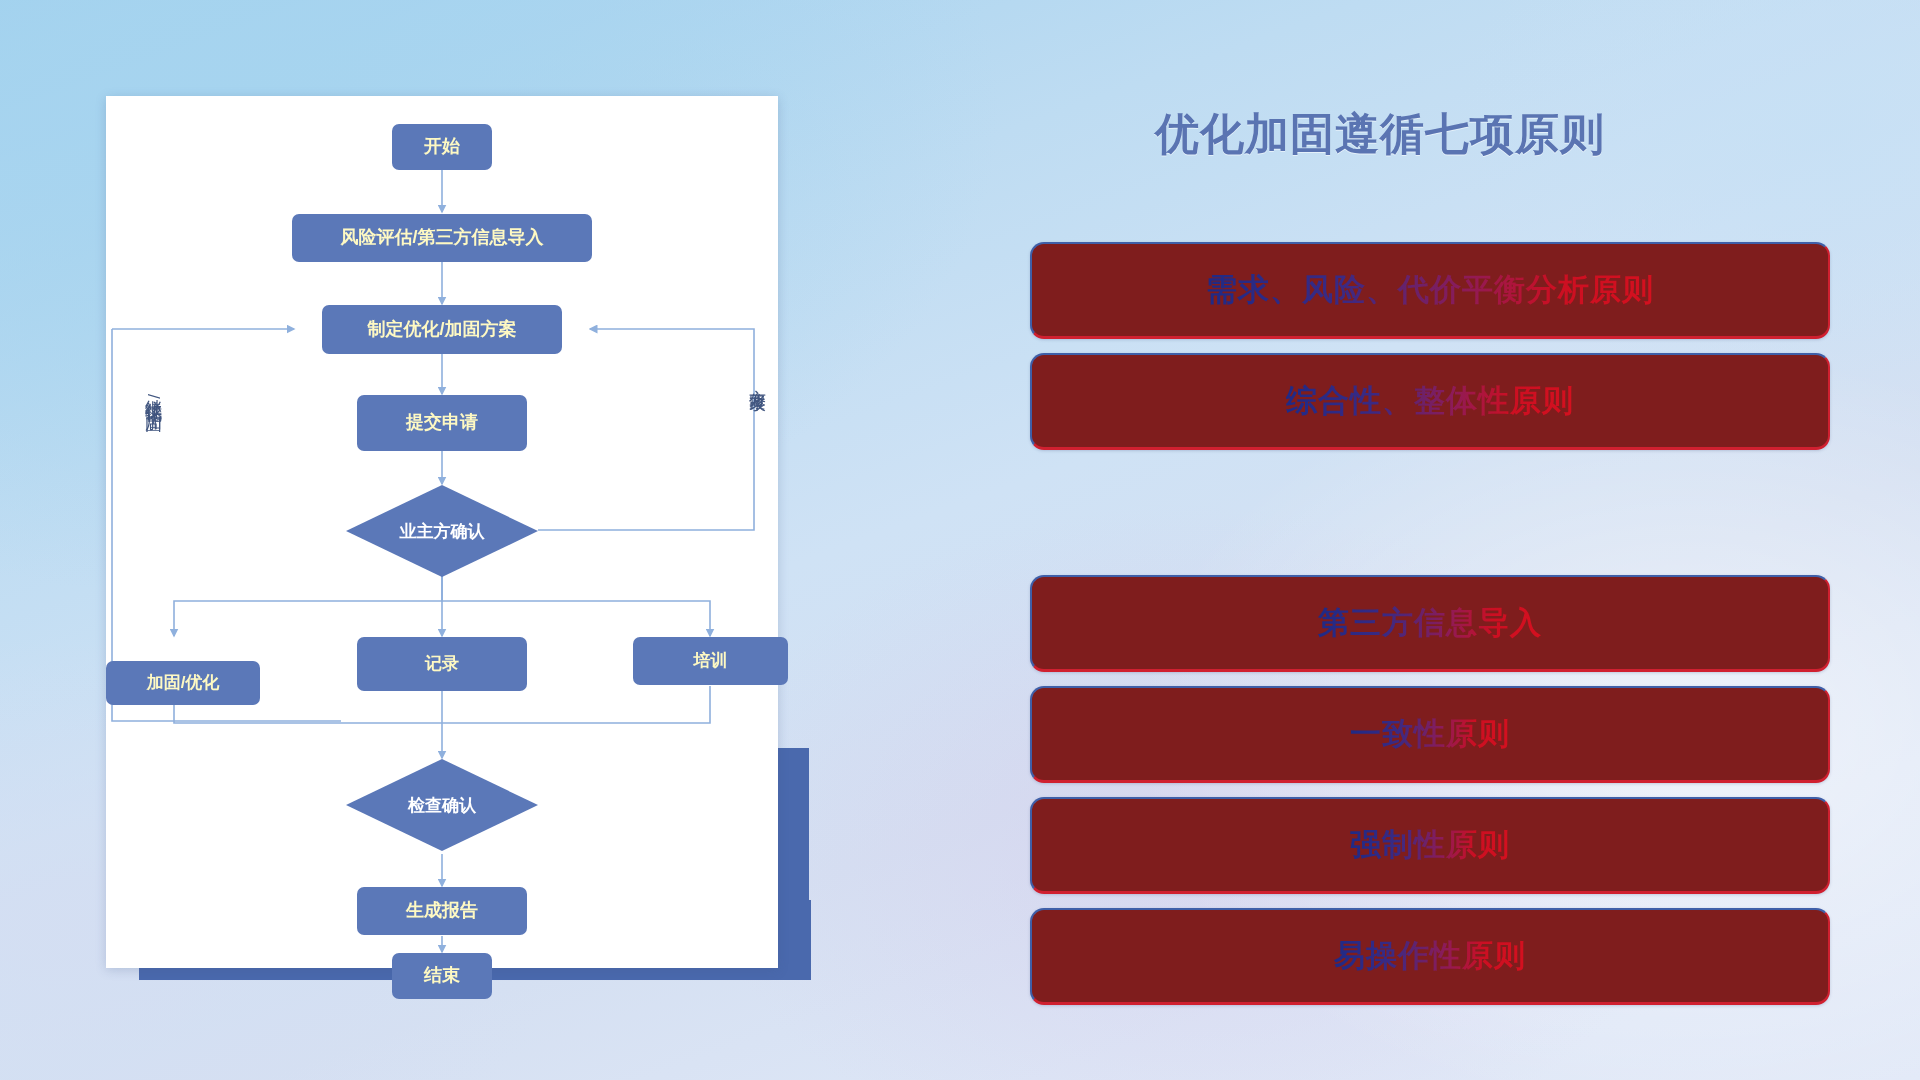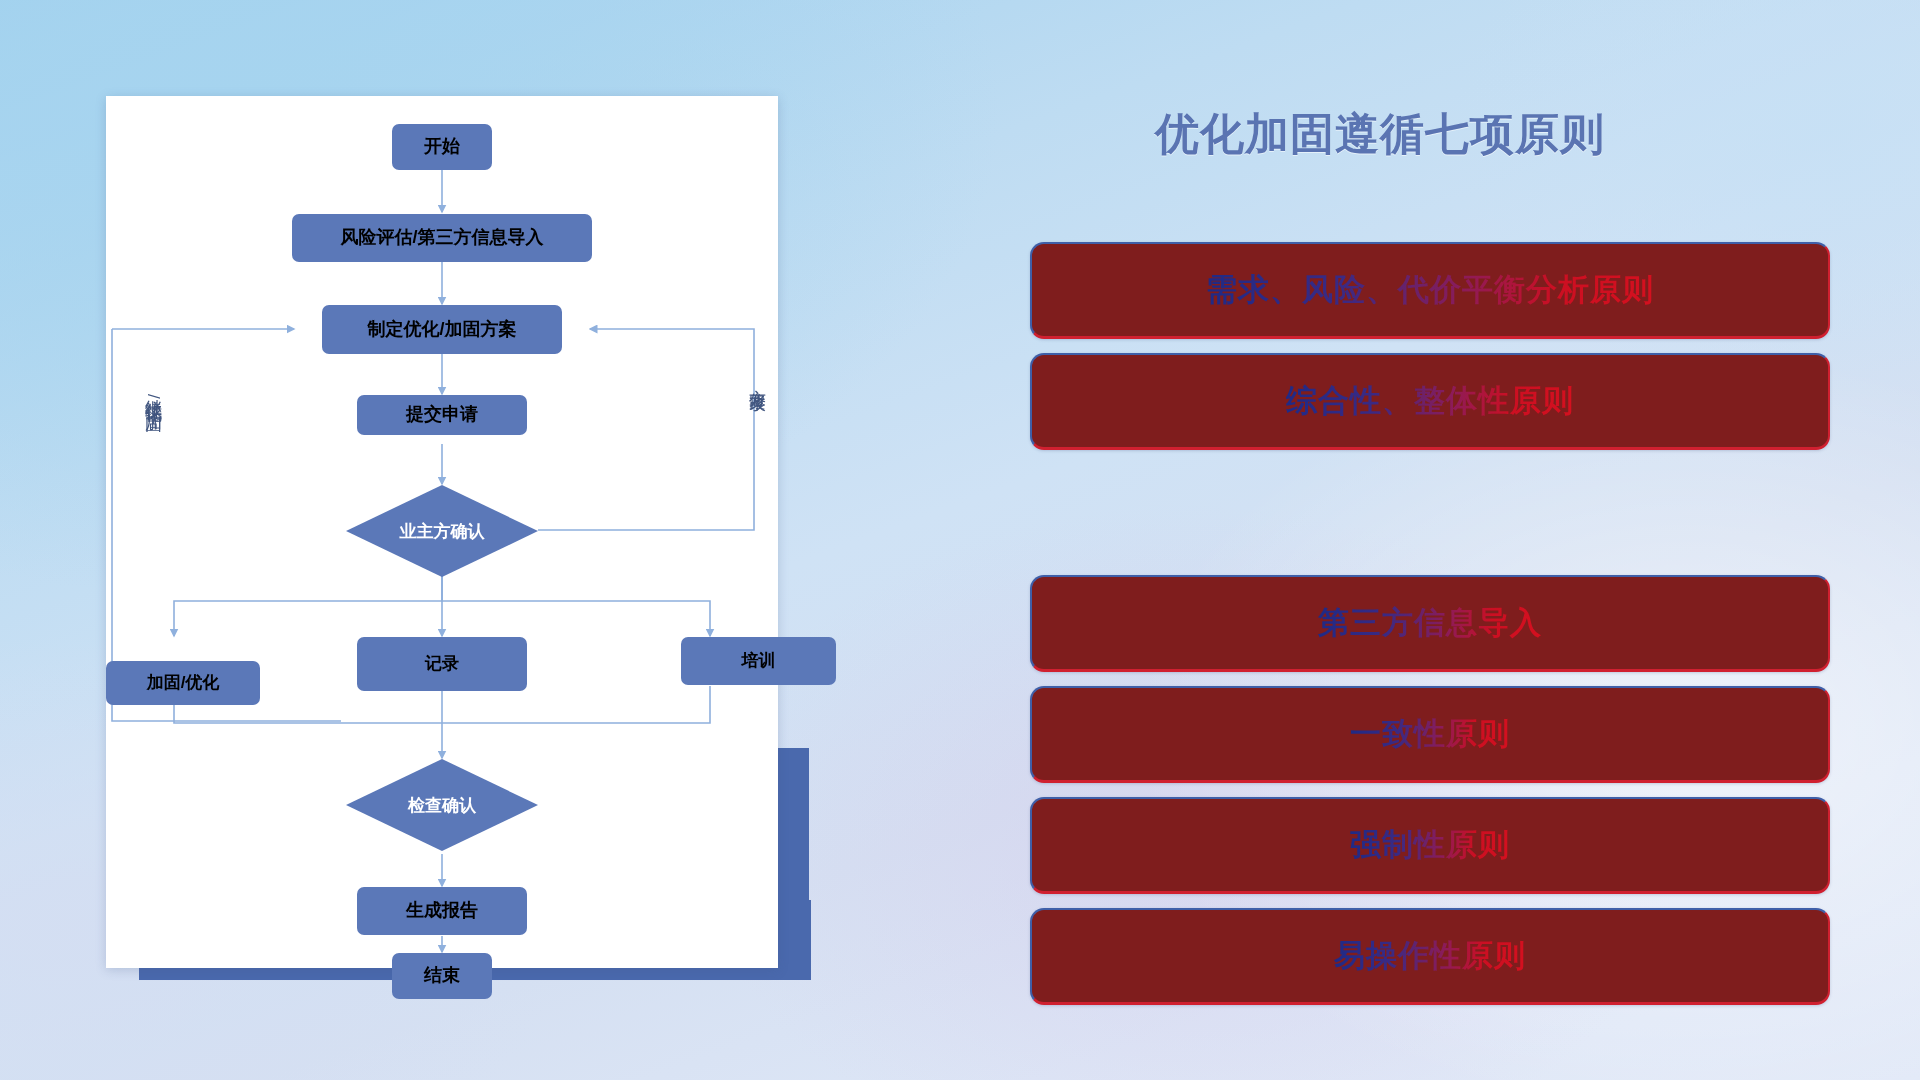--- a/index.html
+++ b/index.html
@@ -43,21 +43,21 @@
   .fl-label{
     position:absolute;
     writing-mode:vertical-rl;
     font-size:17px;color:#40557f;letter-spacing:2px;
     font-family:"Liberation Sans","DejaVu Sans",sans-serif;
   }
   .node{
     position:absolute;
     display:flex;align-items:center;justify-content:center;
     background:#5b78b8;border-radius:7px;
-    color:#000000;font-size:18px;font-weight:bold;
+    color:#fef9c3;font-size:18px;font-weight:bold;
     text-align:center;line-height:1.1;
     white-space:nowrap;
   }
   .node.small{font-size:17px;}
   .dia{
     position:absolute;
     display:flex;align-items:center;justify-content:center;
     color:#fff;font-size:17px;font-weight:bold;
     background:#5b78b8;
     clip-path:polygon(50% 0,100% 50%,50% 100%,0 50%);
@@ -140,29 +140,29 @@
 
   <div class="fl-label" style="left:36px;top:290px;height:180px;">继续优化/加固</div>
   <div class="fl-label" style="left:640px;top:280px;height:150px;">方案修改</div>
 
   <div class="node" style="left:286px;top:28px;width:100px;height:46px;">开始</div>
 
   <div class="node" style="left:186px;top:118px;width:300px;height:48px;">风险评估/第三方信息导入</div>
 
   <div class="node" style="left:216px;top:209px;width:240px;height:49px;">制定优化/加固方案</div>
 
-  <div class="node" style="left:251px;top:299px;width:170px;height:40px;">提交申请</div>
+  <div class="node" style="left:251px;top:299px;width:170px;height:56px;">提交申请</div>
 
   <div class="dia" style="left:240px;top:389px;width:192px;height:92px;">业主方确认</div>
 
   <div class="node small" style="left:0px;top:541px;width:154px;height:44px;margin-top:24px;">加固/优化</div>
 
   <div class="node small" style="left:251px;top:541px;width:170px;height:54px;">记录</div>
 
-  <div class="node small" style="left:527px;top:541px;width:155px;height:48px;margin-left:48px;">培训</div>
+  <div class="node small" style="left:527px;top:541px;width:155px;height:48px;">培训</div>
 
   <div class="dia" style="left:240px;top:663px;width:192px;height:92px;">检查确认</div>
 
   <div class="node" style="left:251px;top:791px;width:170px;height:48px;">生成报告</div>
 
   <div class="node" style="left:286px;top:857px;width:100px;height:46px;">结束</div>
 </div>
 
 <div id="right">
 

